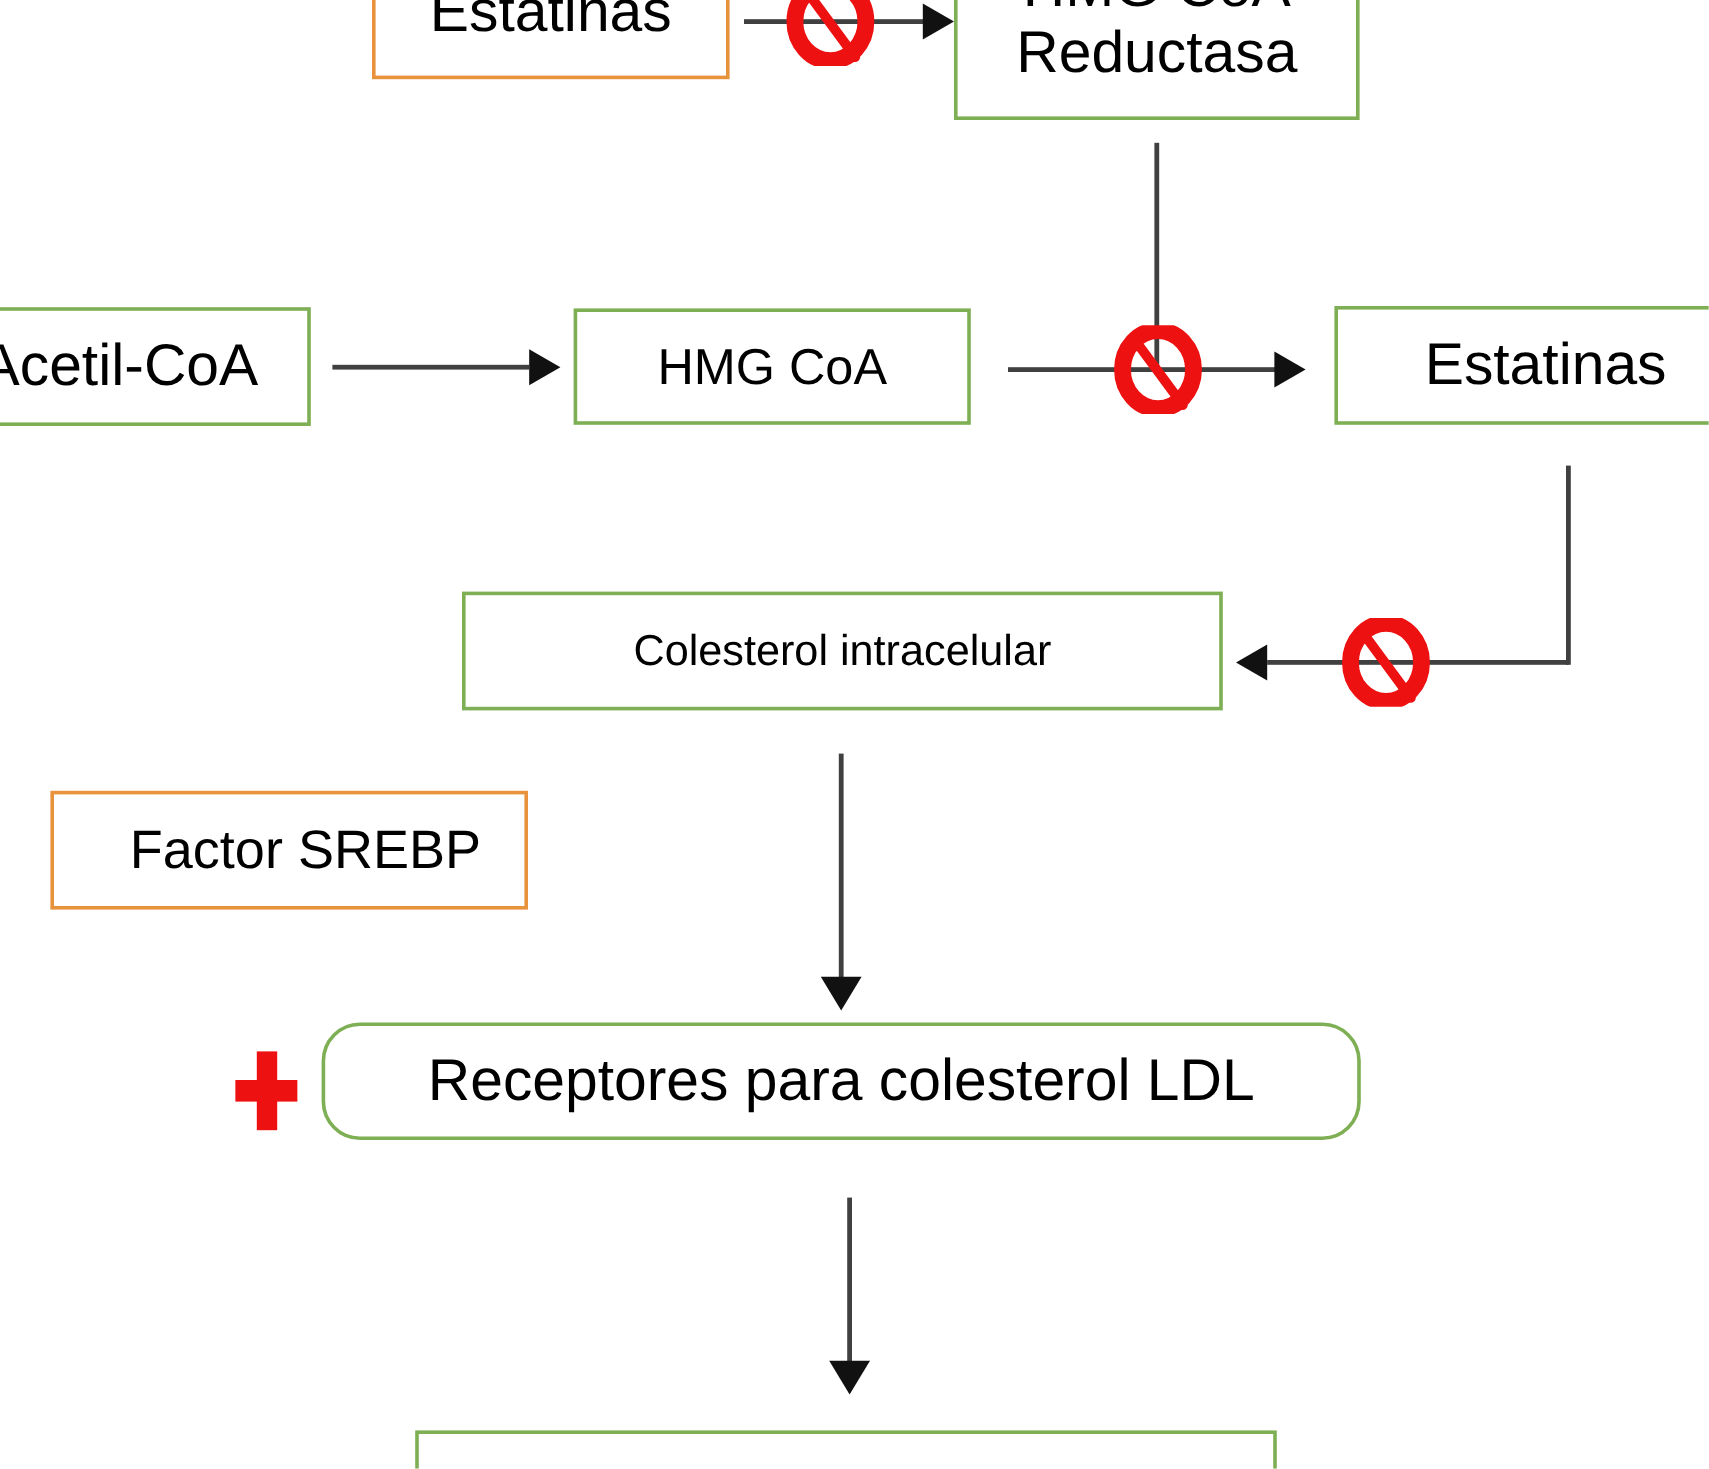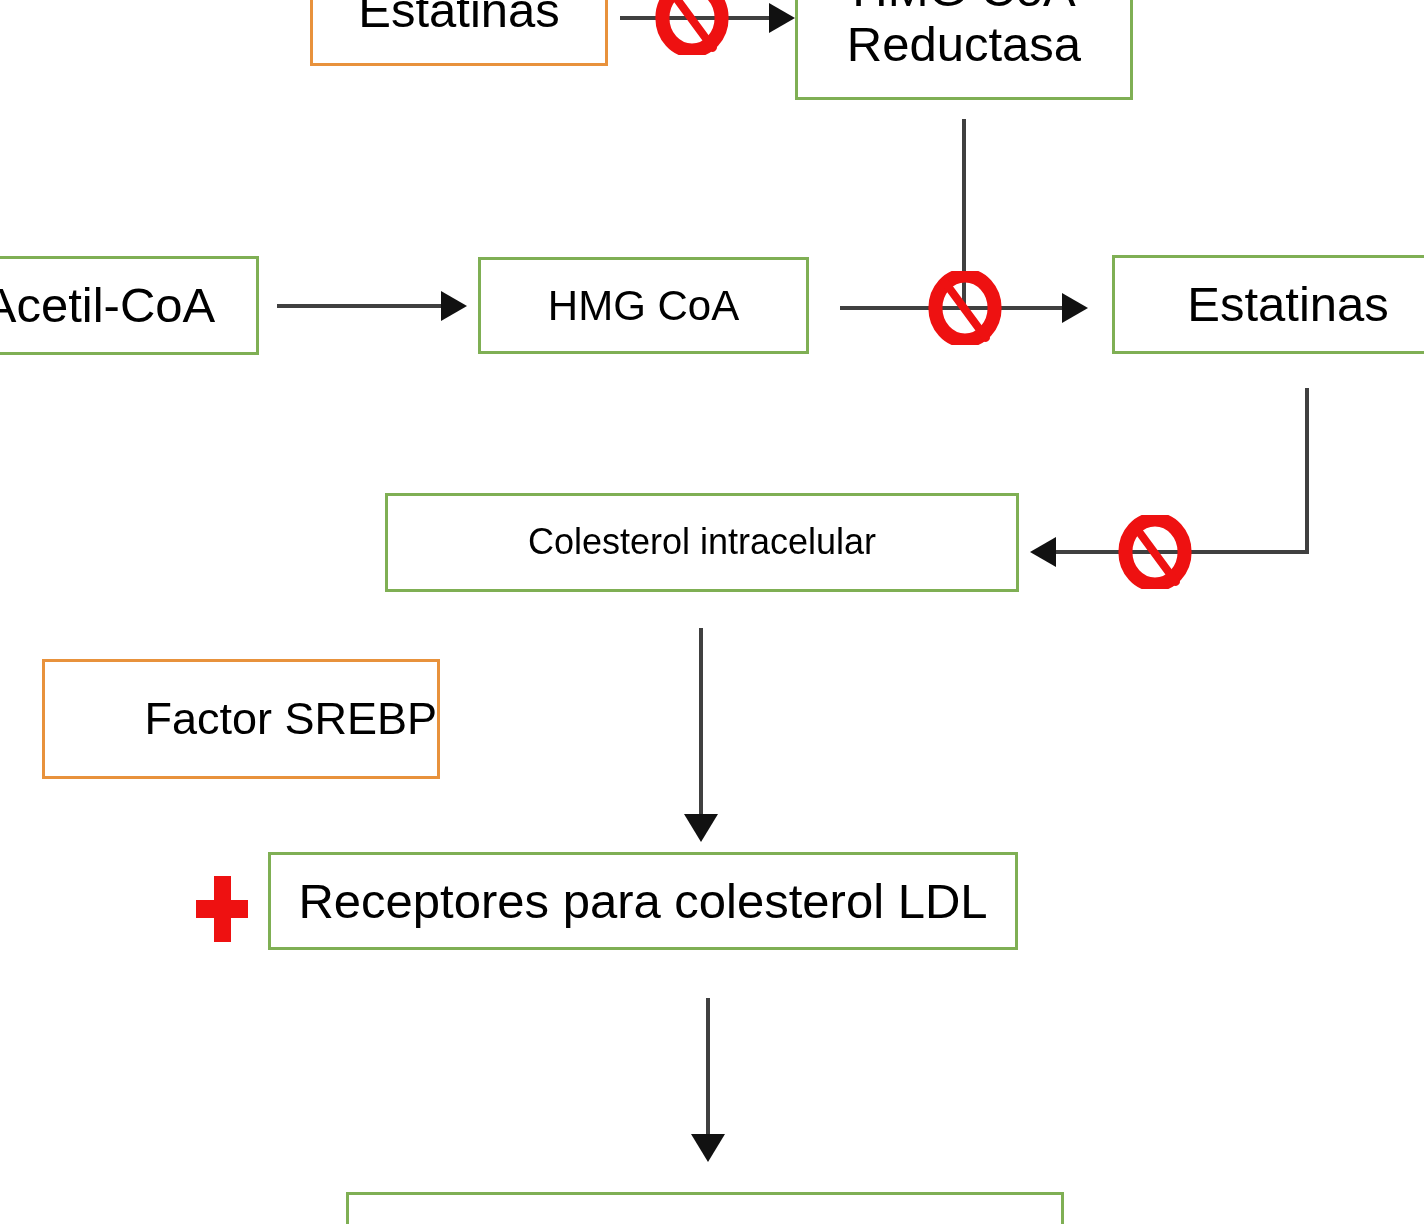--- a/index.html
+++ b/index.html
@@ -49,28 +49,29 @@
   }
   #node-mevalonato {
     left: 1112px; top: 255px; width: 352px; height: 99px;
     font-size: 49px;
   }
   #node-colesterol-intracelular {
     left: 385px; top: 493px; width: 634px; height: 99px;
     font-size: 36px;
   }
   #node-factor-srebp {
-    left: 42px; top: 659px; width: 398px; height: 120px;
+    left: 42px; top: 659px; width: 398px; height: 99px;
     font-size: 45px;
-    justify-content: flex-end;
+    justify-content: center;
     padding-left: 27px;
   }
   #node-receptores-ldl {
-    left: 268px; top: 852px; width: 750px; height: 98px;
-    font-size: 49px;
+    left: 268px; top: 852px; width: 866px; height: 98px;
+    font-size: 49px;
+    border-radius: 32px;
   }
   #node-bottom {
     left: 346px; top: 1192px; width: 718px; height: 100px;
     font-size: 49px;
     align-items: flex-start;
     padding-top: 18px;
   }
 
   
   .hline, .vline {

